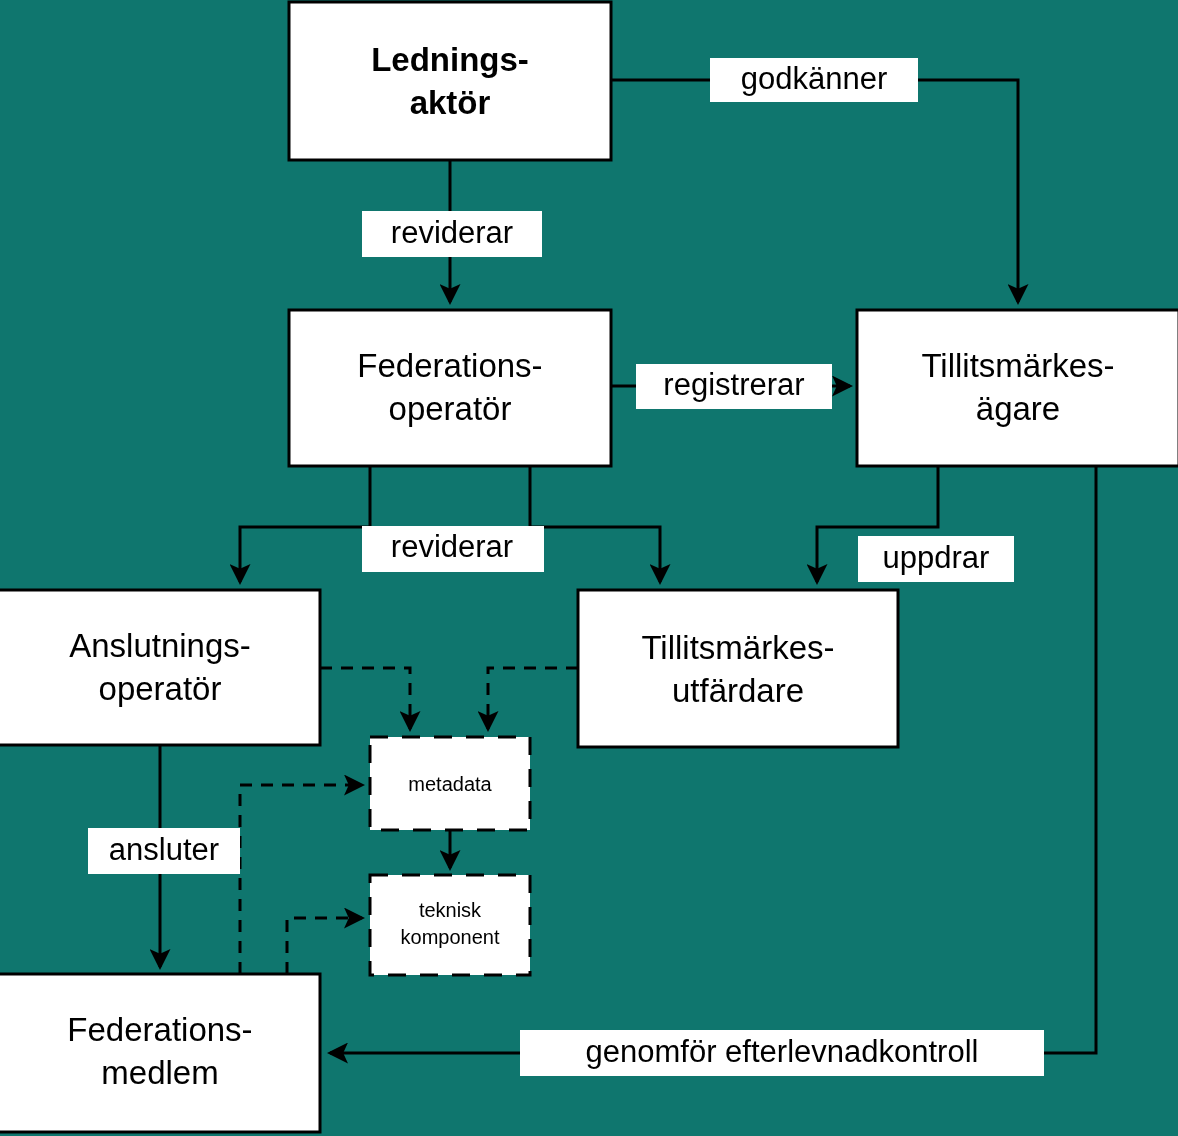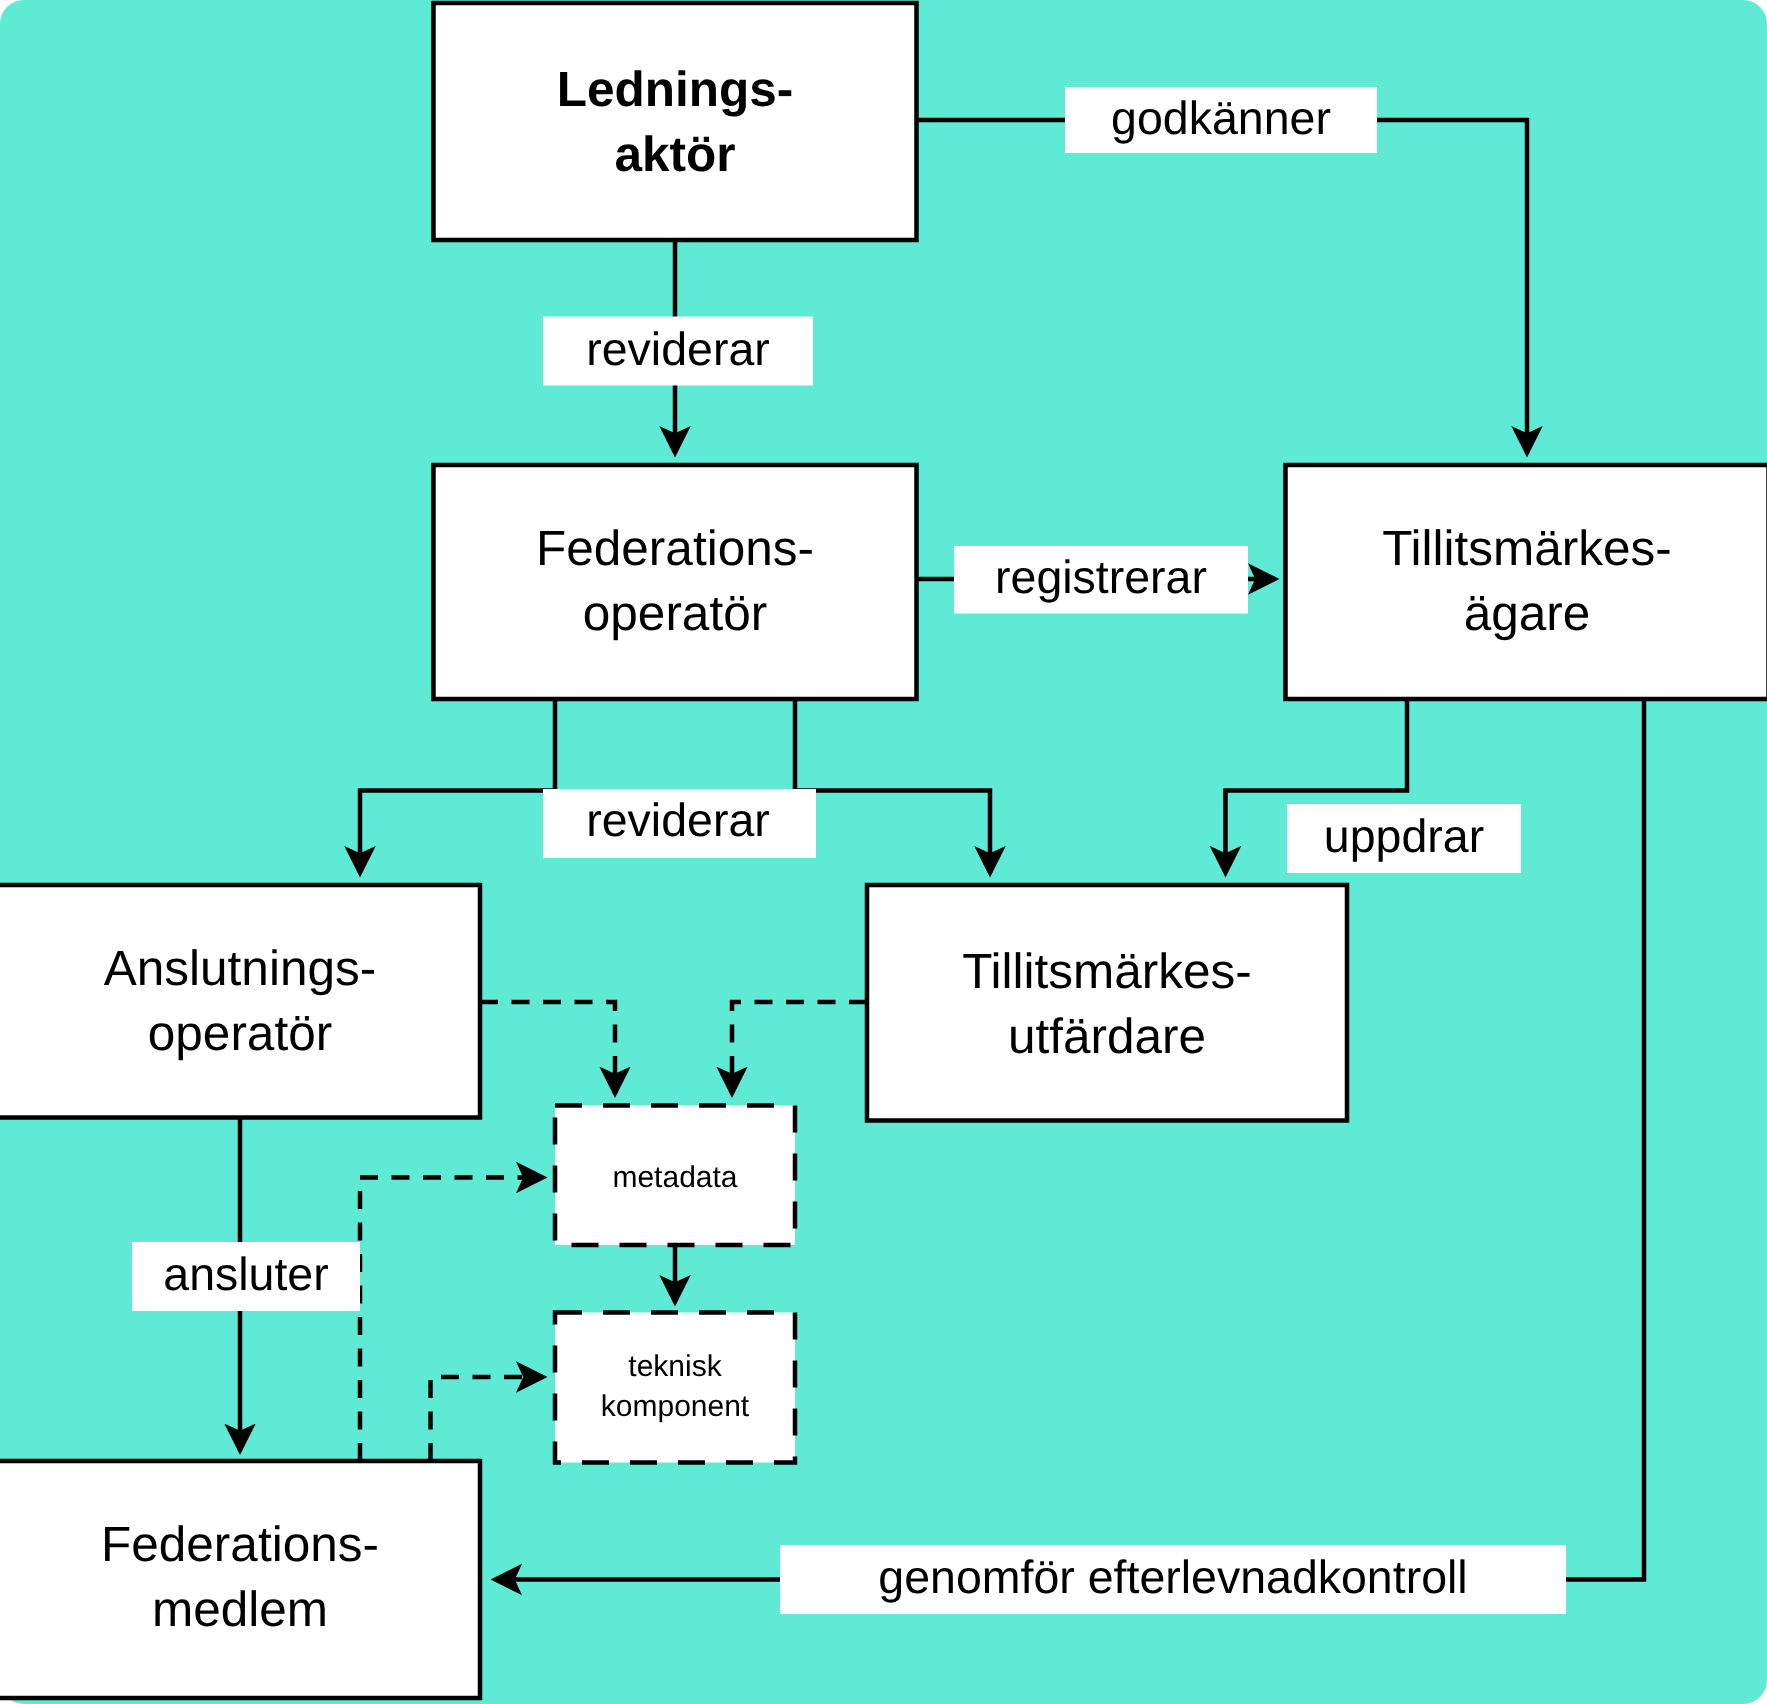--- a/index.html
+++ b/index.html
@@ -10,22 +10,21 @@
   body {
     width: 1178px;
     height: 1136px;
     font-family: "Liberation Sans", sans-serif;
     overflow: hidden;
   }
   #diagram-root {
     position: relative;
     width: 1178px;
     height: 1136px;
-    background: #5eead4;
-    border-radius: 16px;
+    background: #0f766e;
   }
   svg#diagram-svg {
     position: absolute;
     top: 0;
     left: 0;
     width: 1178px;
     height: 1136px;
     display: block;
   }
   .node-box {

